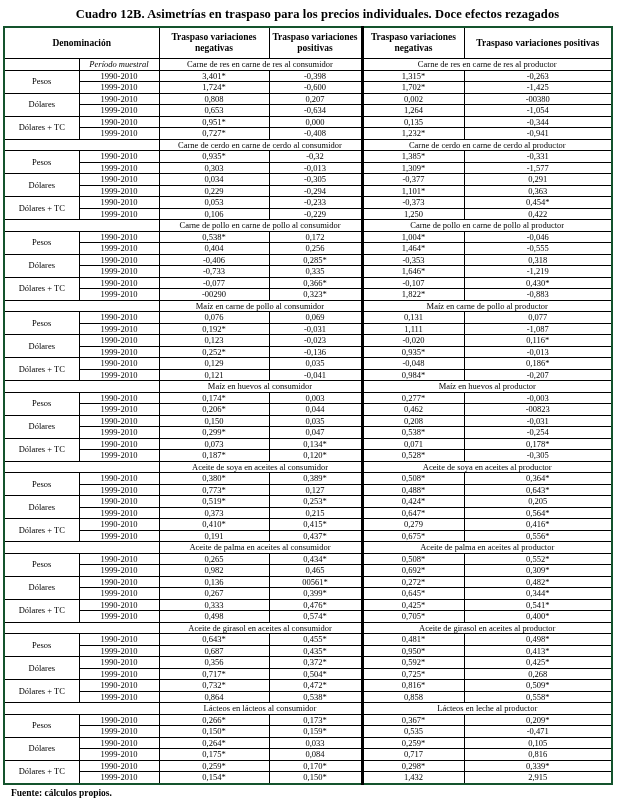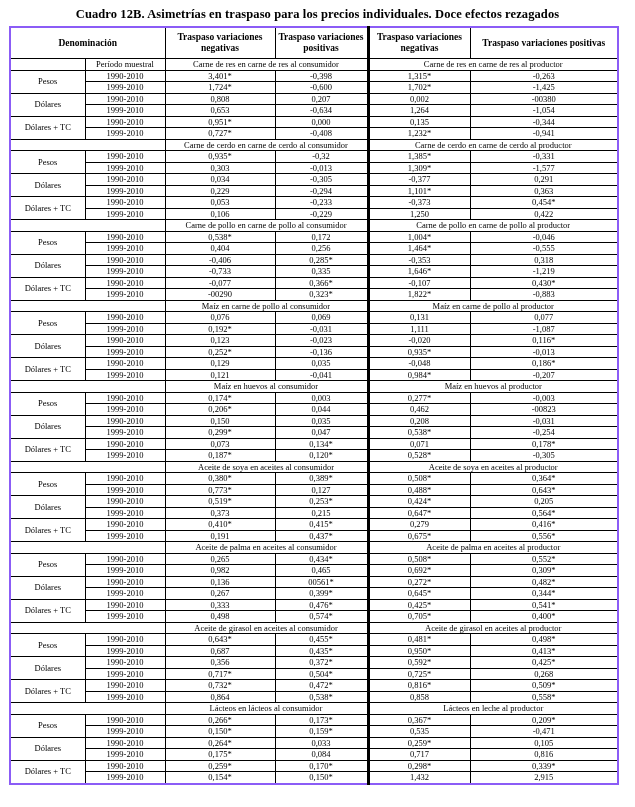--- a/index.html
+++ b/index.html
@@ -17,22 +17,22 @@
     text-align: center;
     font-weight: bold;
     font-size: 12.5px;
     padding-top: 7px;
     letter-spacing: 0.1px;
   }
   table.main {
     border-collapse: collapse;
     table-layout: fixed;
     width: 608px;
-    margin: 4px 0 0 9px;
-    border: 2px solid #8b5cf6;
+    margin: 4px 0 0 3px;
+    border: 2px solid #14532d;
   }
   table.main td, table.main th {
     border: 1px solid #000;
     text-align: center;
     vertical-align: middle;
     padding: 0 1px;
     font-size: 8.5px;
     line-height: 10.5px;
     height: 10.5px;
     white-space: nowrap;
@@ -44,21 +44,21 @@
     font-size: 9.5px;
     line-height: 11px;
     height: 30px;
     white-space: normal;
   }
   .thick-left { border-left: 3px solid #000 !important; }
   .bold { font-weight: bold; }
   td.group-label { font-weight: bold; }
   td.period-cell { font-weight: bold; }
   td.section-title { font-weight: bold; font-family: Liberation Serif, serif; }
-  td.period-head { font-weight: bold; }
+  td.period-head { font-weight: bold; font-style: italic; }
   .source-note {
     font-weight: bold;
     font-size: 9.5px;
     margin: 3px 0 0 11px;
   }
 </style>
 </head>
 <body>
 
 <div class="page">
@@ -531,14 +531,15 @@
         <tr>
           <td class="period-cell">1999-2010</td>
           <td class="bold">0,154*</td>
           <td class="bold">0,150*</td>
           <td class="thick-left">1,432</td>
           <td>2,915</td>
         </tr>
       </tbody>
   </table>
 
+  <div class="source-note">Fuente: cálculos propios.</div>
 
 </div>
 
 </body></html>

